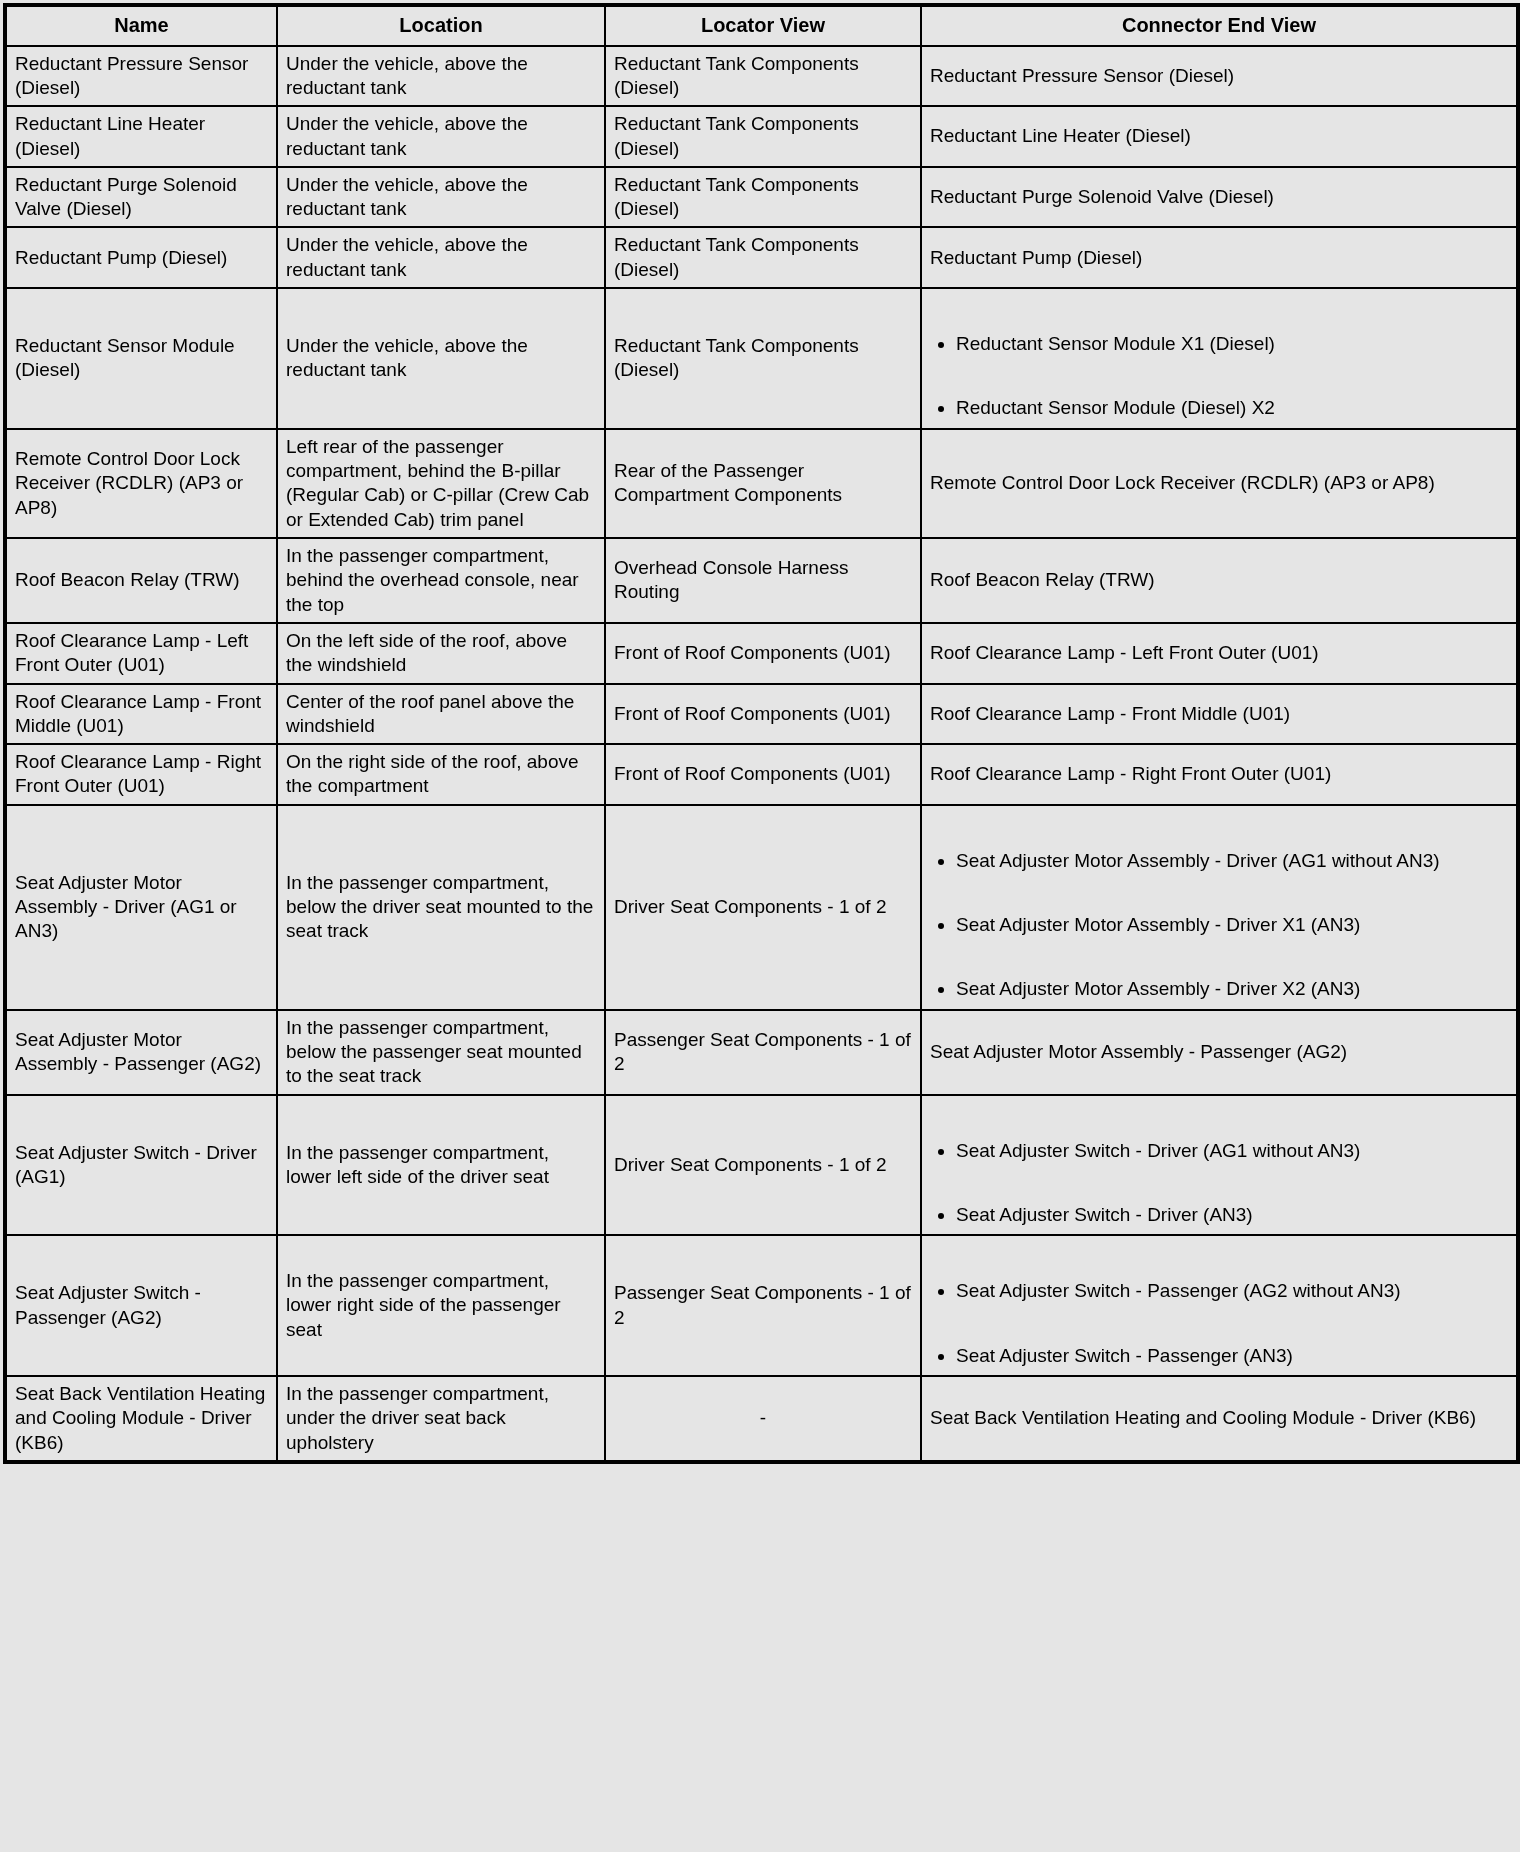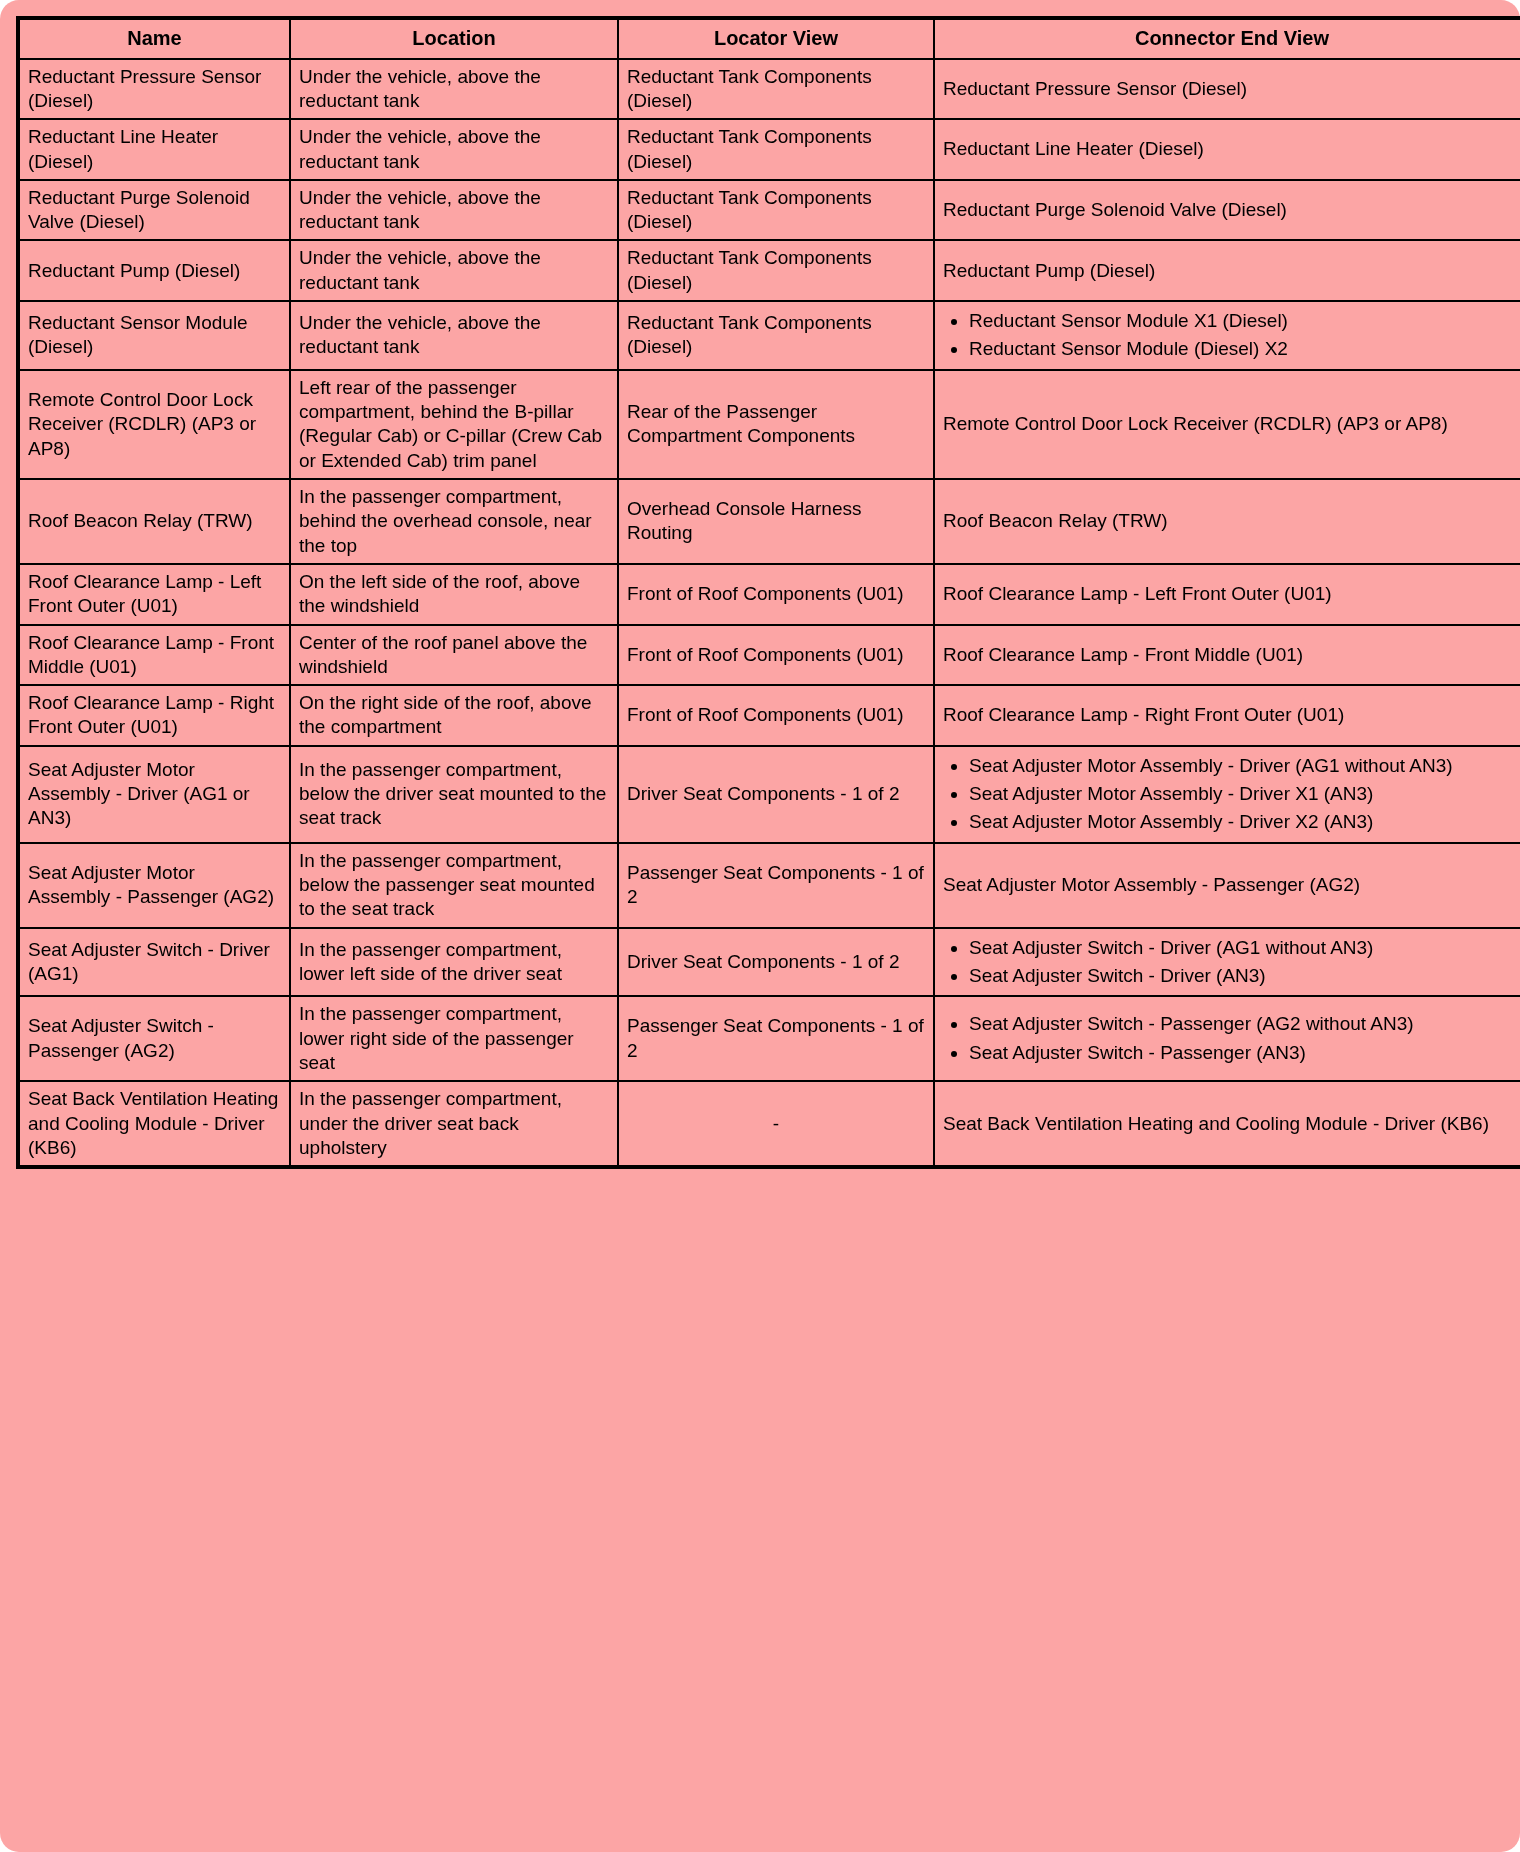--- a/index.html
+++ b/index.html
@@ -6,23 +6,22 @@
   html, body {
     margin: 0;
     padding: 0;
     background: #ffffff;
     font-family: "Liberation Sans", sans-serif;
     color: #000000;
   }
   .page {
     width: 1520px;
     min-height: 1852px;
-    background: #fca5a5;
-    padding: 16px;
-    border-radius: 19px;
+    background: #e5e5e5;
+    padding: 3px;
   }
   table.locator-table {
     width: 100%;
     border-collapse: collapse;
     border: 4px solid #000000;
     table-layout: fixed;
   }
   th, td {
     border: 2px solid #000000;
     padding: 5px 8px;
@@ -40,20 +39,21 @@
     padding: 6px 8px;
   }
   td.center { text-align: center; }
   td ul {
     margin: 0;
     padding-left: 26px;
     list-style-type: disc;
   }
   td ul li {
     padding: 2px 0;
+    margin-top: 36px;
   }
 </style>
 </head>
 <body>
 
 <div class="page">
   <table class="locator-table">
     <colgroup>
       <col style="width: 272px;">
       <col style="width: 328px;">

